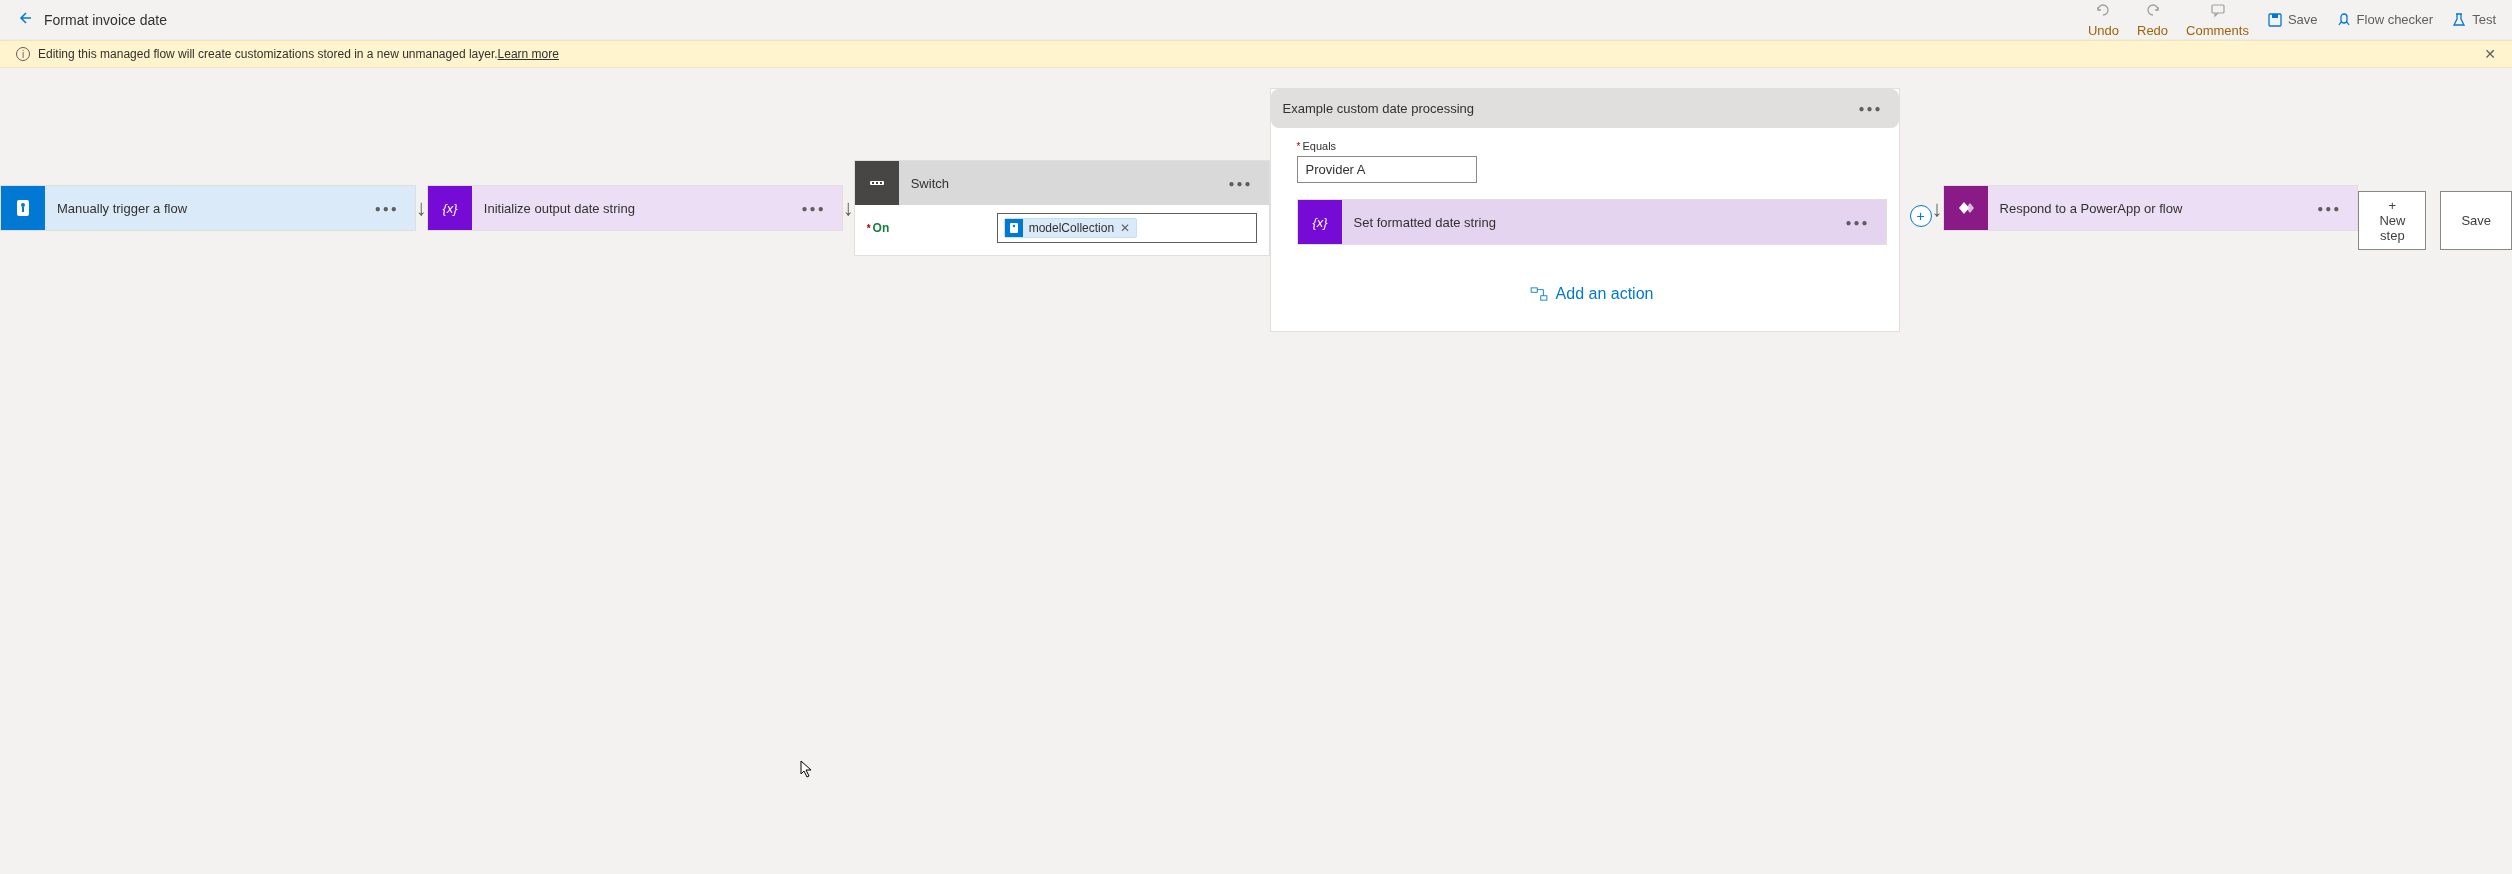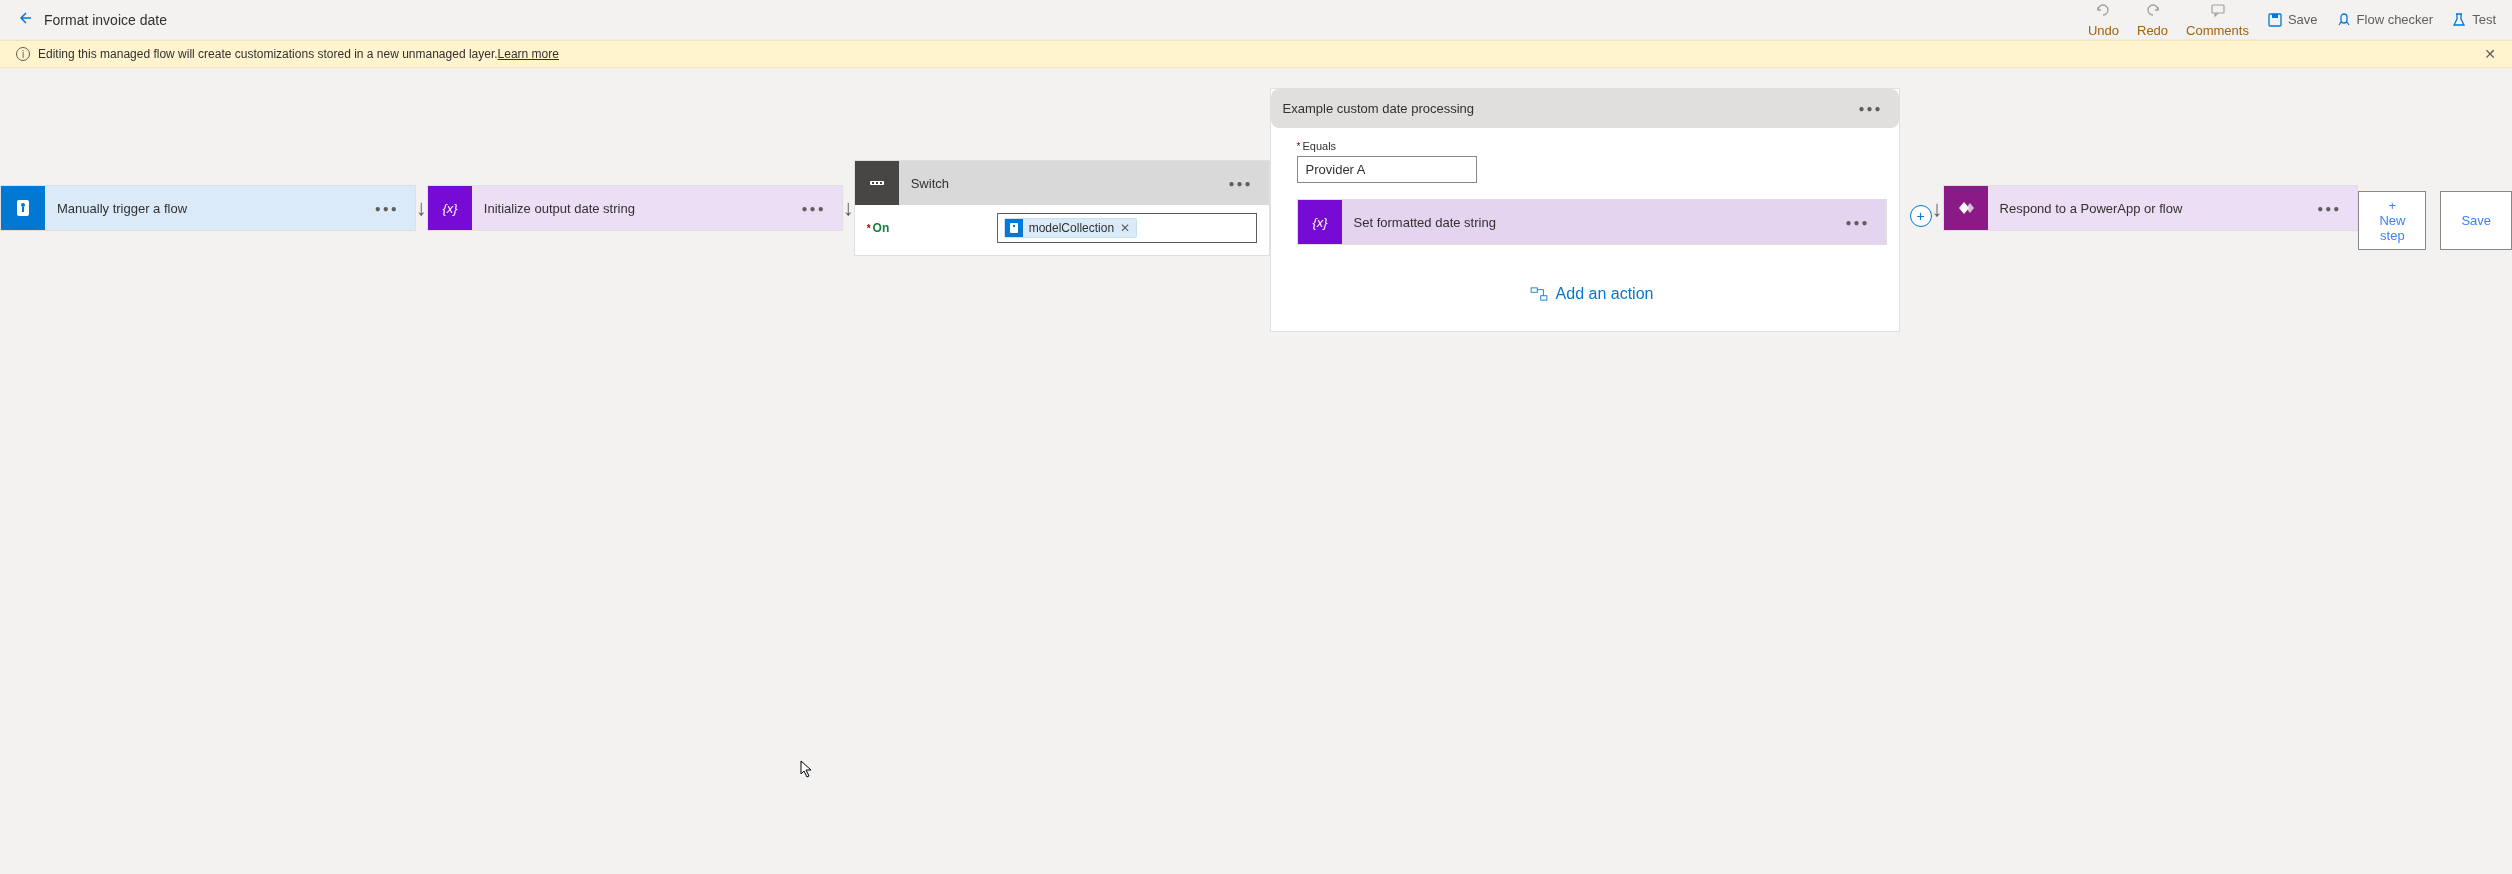--- a/index.html
+++ b/index.html
@@ -246,21 +246,21 @@
 .bottom-buttons {
   display: flex;
   gap: 14px;
   margin-top: 24px;
 }
 .btn {
   border: 1px solid #8a8886;
   background: #fff;
   padding: 6px 20px;
   font-size: 13px;
-  color: #3b82f6;
+  color: #404040;
   cursor: pointer;
 }
 .cursor-pointer {
   position: absolute;
   left: 800px;
   top: 760px;
   font-size: 16px;
   color: #000;
   pointer-events: none;
 }

